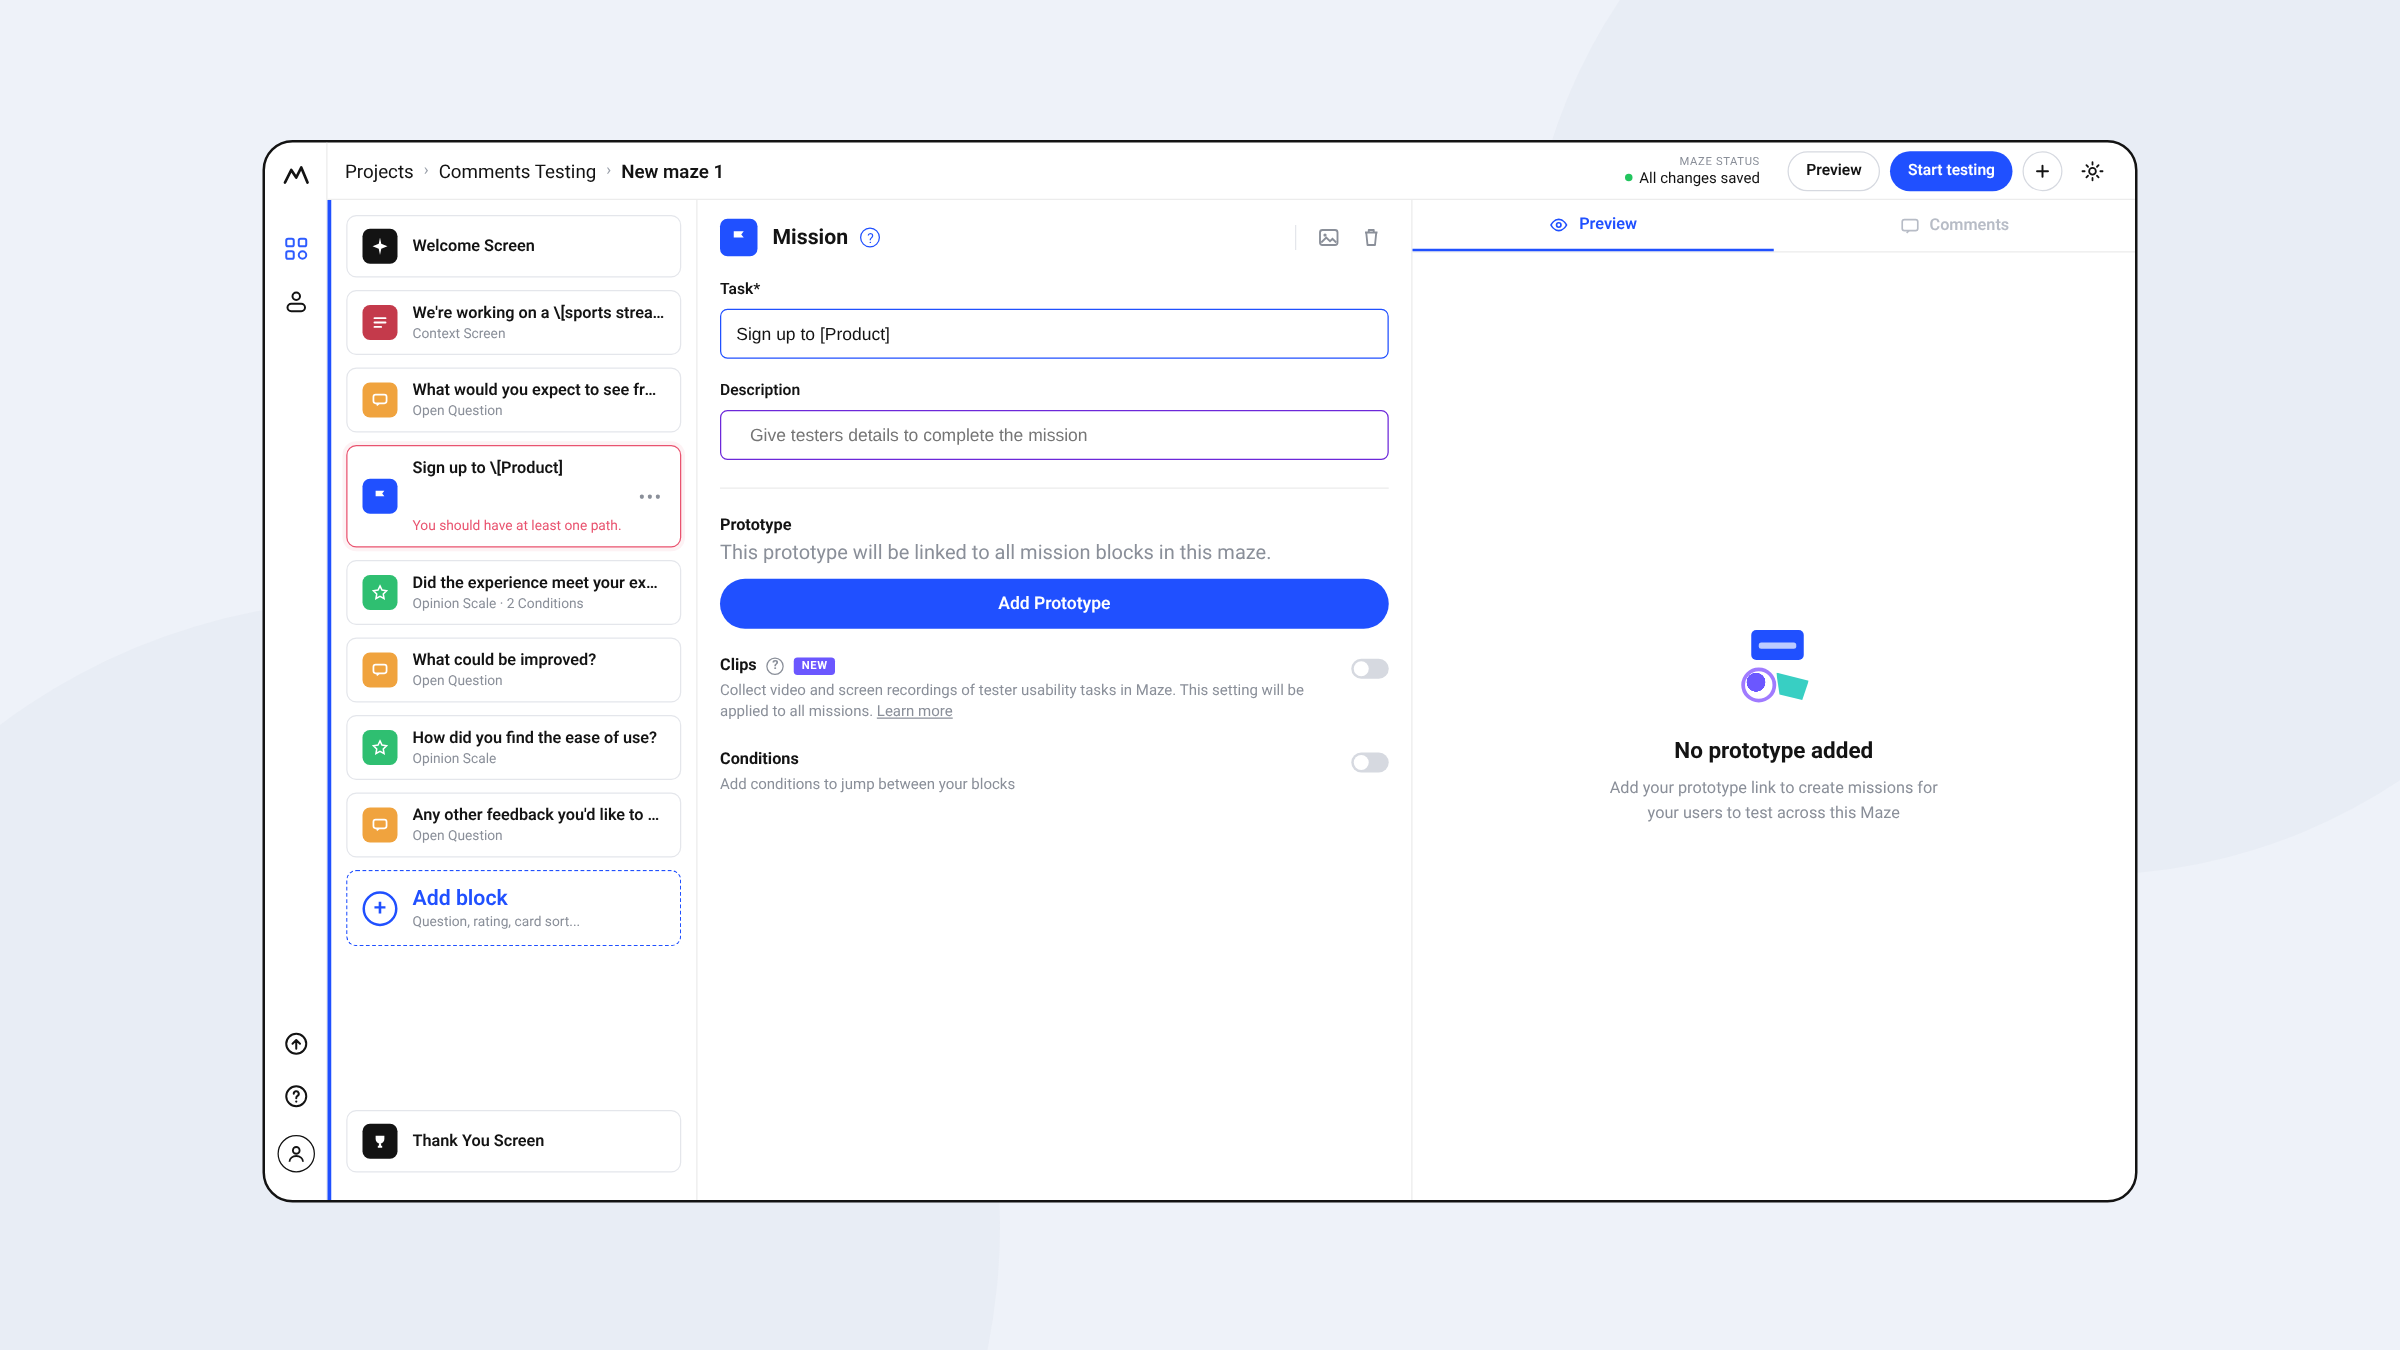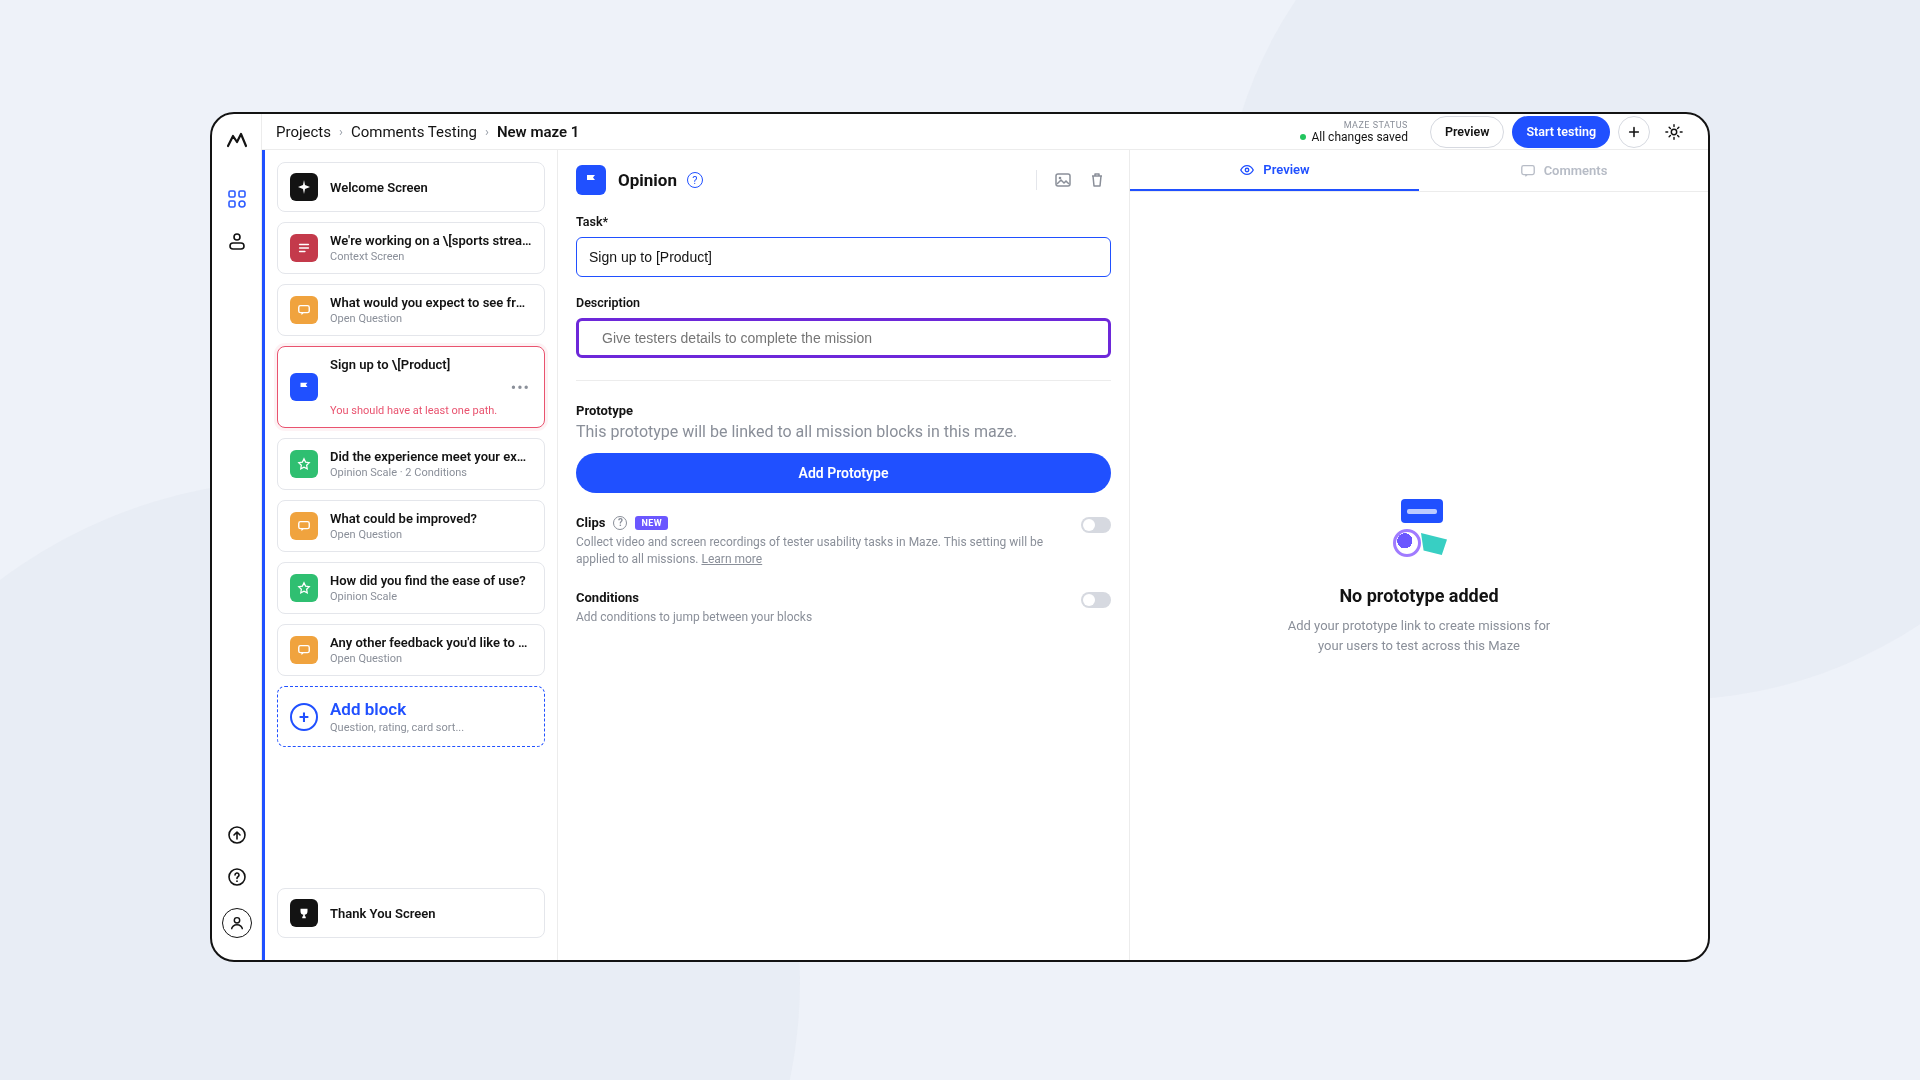--- a/index.html
+++ b/index.html
@@ -60,21 +60,21 @@
   cursor: pointer;
 }
 .sidenav-icon.active { color: #2e5cff; }
 .sidenav-spacer { flex: 1; }
 .main-col {
   flex: 1;
   display: flex;
   flex-direction: column;
 }
 .topbar {
-  height: 36px;
+  height: 46px;
   border-bottom: 1px solid #ececec;
   display: flex;
   align-items: center;
   padding: 0 18px 0 14px;
 }
 .breadcrumb {
   display: flex;
   align-items: center;
   font-size: 15px;
   color: #131313;
@@ -192,21 +192,21 @@
 .icon-ghost {
   width:28px;height:28px;display:inline-flex;align-items:center;justify-content:center;
   color:#8a8f99;cursor:pointer;border-radius:4px;
 }
 .editor-body { padding: 4px 18px 18px 18px; }
 .field-label { font-size:12.5px; font-weight:600; color:#131313; margin-bottom:8px; display:block;}
 .text-input {
   width:100%; height:40px; border:1.5px solid #2050ff; border-radius:6px;
   padding:0 12px; font-size:14px; color:#131313; outline:none; background:#fff;
 }
-.text-input.plain { border:3px solid #6d28d9; color:#6d28d9;padding-left:23px;}
+.text-input.plain { border:1px solid #6d28d9; color:#6d28d9;padding-left:23px;}
 .section-divider { height:1px; background:#ececec; margin:22px 0;}
 .section-label { font-size:13px; font-weight:700; color:#131313; margin-bottom:4px;}
 .section-desc { font-size:16px; color:#8a8f99; margin-bottom:12px;}
 .full-btn {
   width:100%; height:40px; border-radius:20px; background:#2050ff; color:#fff;
   display:flex;align-items:center;justify-content:center;font-size:14px;font-weight:600;cursor:pointer;
 }
 .row-setting { display:flex; align-items:flex-start; margin-top:22px; }
 .row-setting-main { flex:1; }
 .row-setting-title { font-size:13px; font-weight:700; color:#131313; display:flex; align-items:center; gap:8px;}
@@ -475,21 +475,21 @@
         </div>
       </div>
 
       <div class="editor-panel">
         <div class="editor-header">
           <div class="editor-header-icon">
             <svg viewBox="0 0 16 16" width="16" height="16">
                 <path d="M4 2v12M4 3h8l-2 2.5L12 8H4" fill="#fff"></path>
               </svg>
           </div>
-          <div class="editor-header-title">Opinion</div>
+          <div class="editor-header-title">Mission</div>
           <div class="editor-header-help">?</div>
           <div class="editor-header-actions">
             <div class="vdiv"></div>
             <div class="icon-ghost">
               <svg viewBox="0 0 18 18" width="18" height="18">
                   <rect x="2" y="3" width="14" height="12" rx="2" fill="none" stroke="currentColor" stroke-width="1.5"></rect>
                   <circle cx="6" cy="7" r="1.3" fill="currentColor"></circle>
                   <path d="M3 13l4-4 3 3 2-2 3 3" fill="none" stroke="currentColor" stroke-width="1.5"></path>
                 </svg>
             </div>

